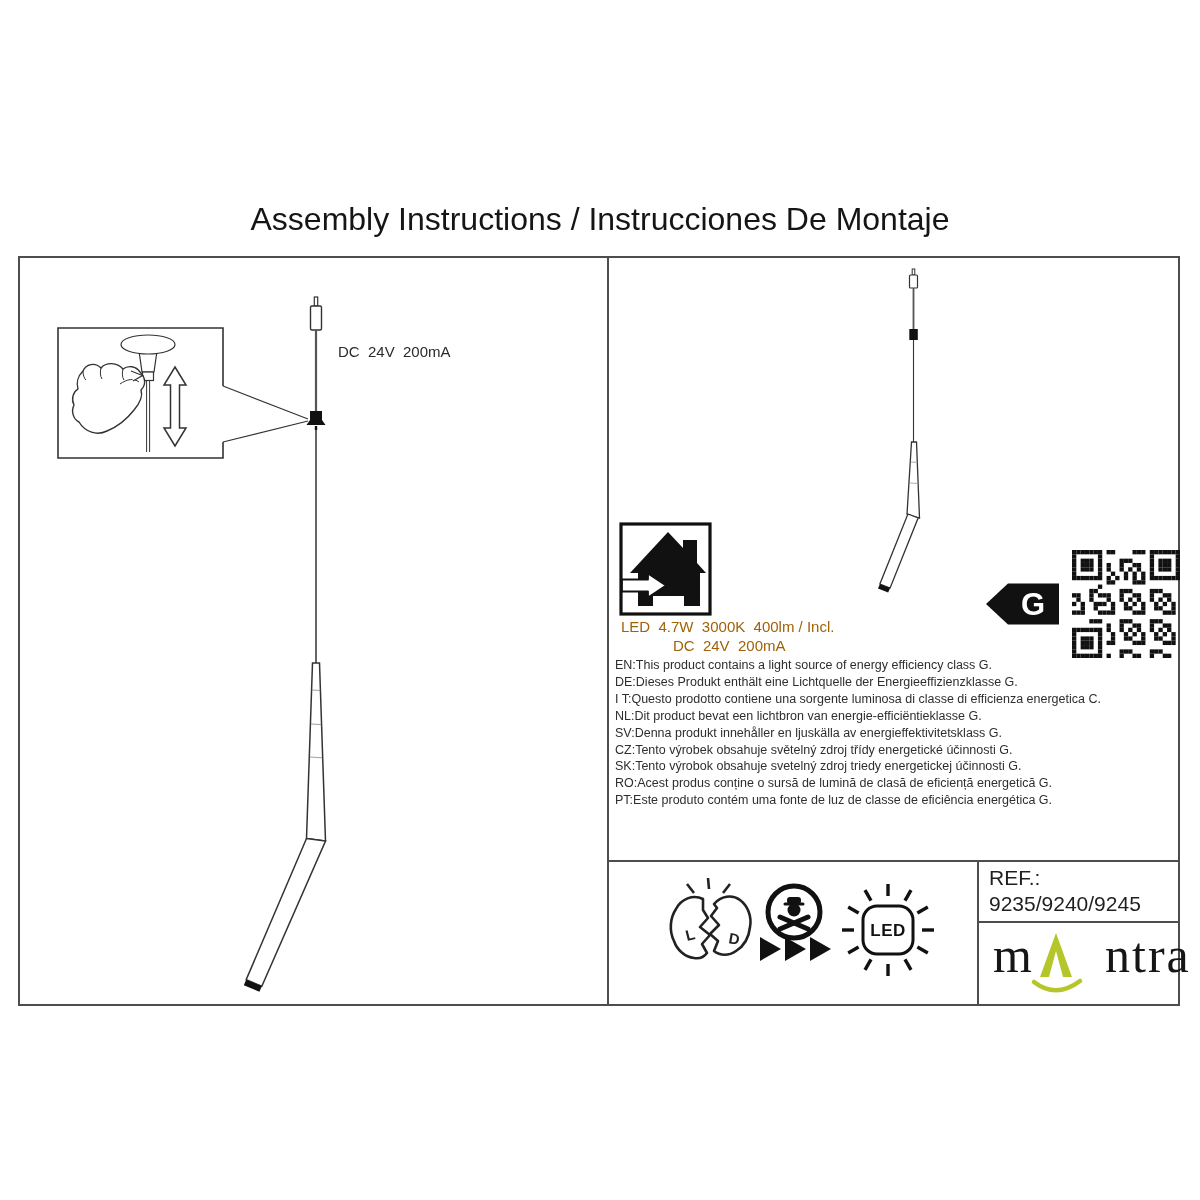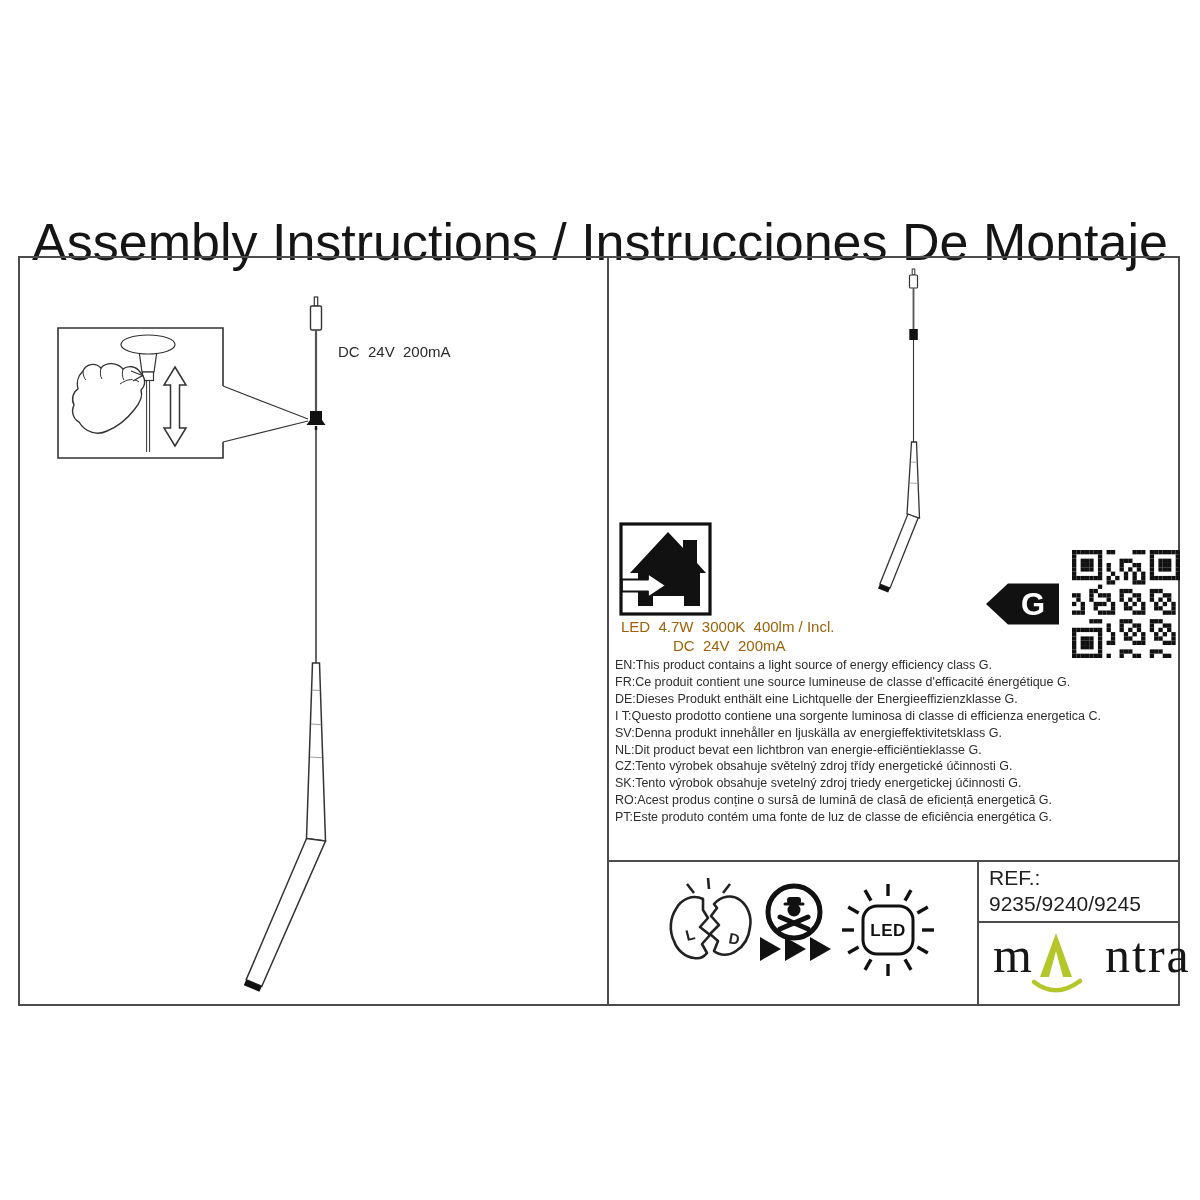--- a/index.html
+++ b/index.html
@@ -1,20 +1,20 @@
 <!DOCTYPE html>
 <html><head>
 <meta charset="utf-8">
 <style>
   html,body{margin:0;padding:0;background:#e9e9e9;}
   .page{position:relative;width:1200px;height:1200px;background:#ffffff;
         font-family:"Liberation Sans",sans-serif;color:#222;overflow:hidden;}
   .abs{position:absolute;}
   .pre{white-space:pre;text-align:center;}
-  .title{left:0;top:212px;width:1200px;text-align:center;font-size:52px;
+  .title{left:0;top:201px;width:1200px;text-align:center;font-size:32px;
          color:#151515;letter-spacing:0px;}
   .frame{left:18px;top:256px;width:1162px;height:750px;border:2px solid #4d4d4d;box-sizing:border-box;}
   .divider{background:#4d4d4d;}
   .power-label{left:338px;top:343px;font-size:15px;color:#2b2b2b;}
   .specs{left:621px;top:617px;font-size:15px;line-height:19px;color:#a16207;}
   .langs{left:615px;top:657px;font-size:12.5px;line-height:16.9px;color:#2e2e2e;}
   .gletter{left:1010px;top:587px;width:46px;text-align:center;font-size:31px;font-weight:bold;
            color:#ffffff;font-family:"Liberation Sans",sans-serif;}
   .ref{left:989px;font-size:21px;color:#1f1f1f;}
   .brand-text{font-family:"Liberation Serif",serif;font-size:50px;line-height:1;color:#161616;}
@@ -418,25 +418,24 @@
 
   <div class="abs specs">
     <div class="pre">LED  4.7W  3000K  400lm / Incl.</div>
     <div class="pre" style="padding-left:3px;">DC  24V  200mA</div>
   </div>
 
   <div class="abs gletter">G</div>
 
   <div class="abs langs">
     <div>EN:This product contains a light source of energy efficiency class G.</div>
-    <div>FR:Ce produit contient une source lumineuse de classe d'efficacité énergétique G.</div>
     <div>DE:Dieses Produkt enthält eine Lichtquelle der Energieeffizienzklasse G.</div>
     <div>I T:Questo prodotto contiene una sorgente luminosa di classe di efficienza energetica C.</div>
+    <div>NL:Dit product bevat een lichtbron van energie-efficiëntieklasse G.</div>
     <div>SV:Denna produkt innehåller en ljuskälla av energieffektivitetsklass G.</div>
-    <div>NL:Dit product bevat een lichtbron van energie-efficiëntieklasse G.</div>
     <div>CZ:Tento výrobek obsahuje světelný zdroj třídy energetické účinnosti G.</div>
     <div>SK:Tento výrobok obsahuje svetelný zdroj triedy energetickej účinnosti G.</div>
     <div>RO:Acest produs conține o sursă de lumină de clasă de eficiență energetică G.</div>
     <div>PT:Este produto contém uma fonte de luz de classe de eficiência energética G.</div>
   </div>
 
   <div class="abs ref" style="top:866px;text-align:right;">REF.:</div>
   <div class="abs ref" style="top:892px;">9235/9240/9245</div>
 
   <div class="abs brand-text" style="left:993px;top:930px;">m</div>

